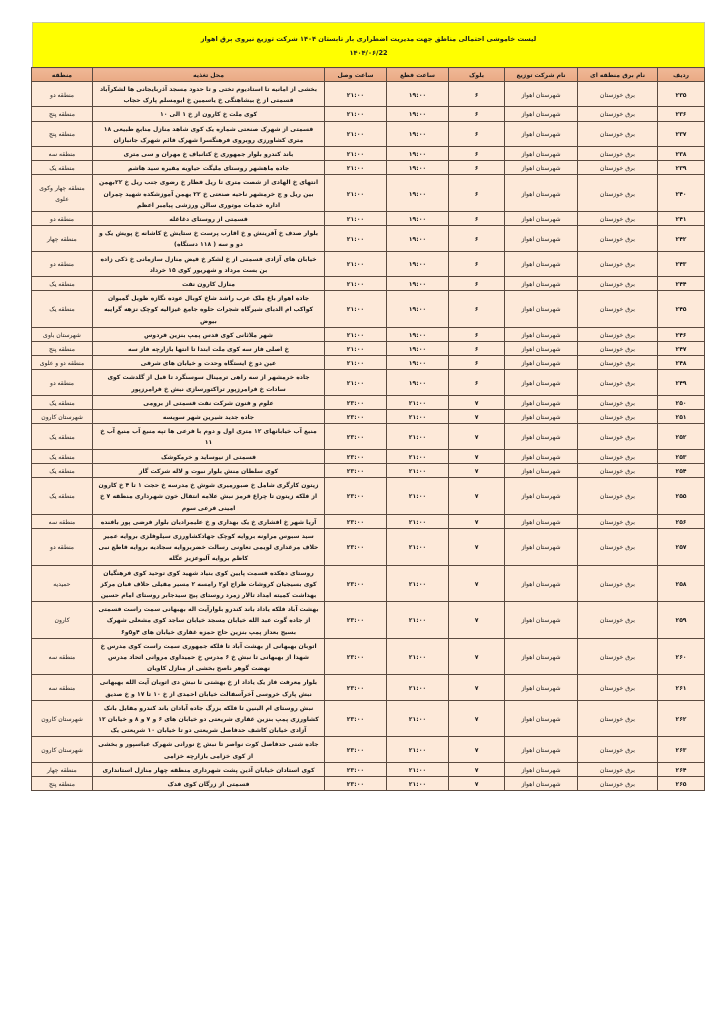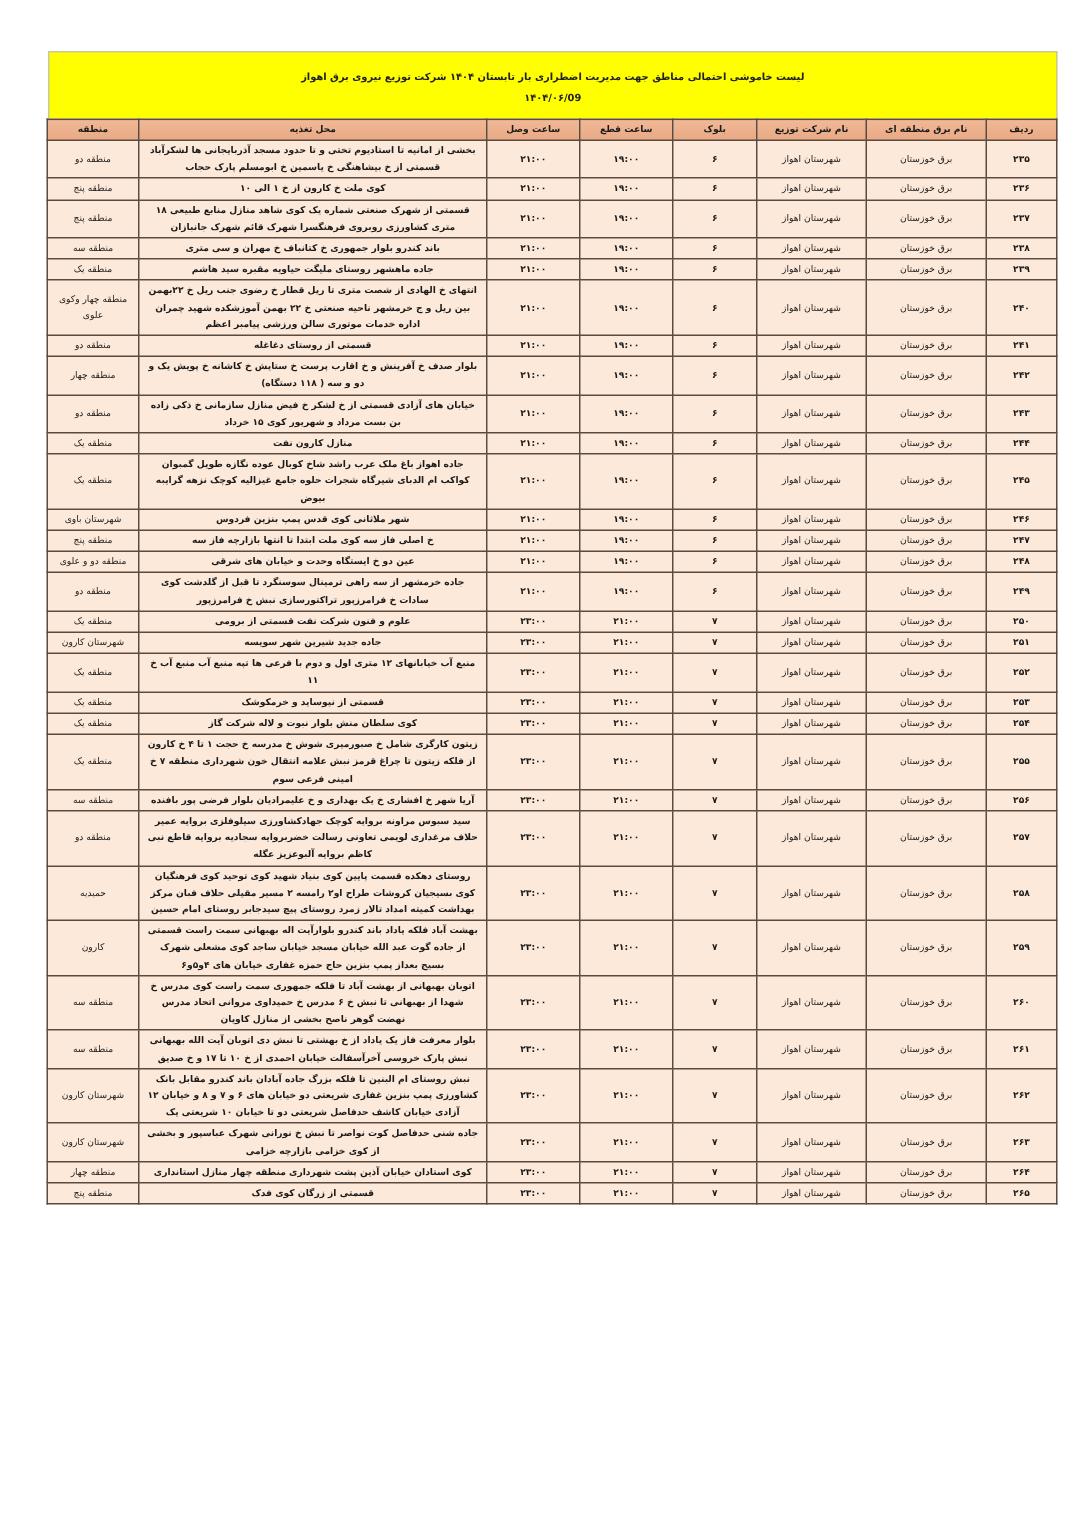--- a/index.html
+++ b/index.html
@@ -1,38 +1,38 @@
 <!DOCTYPE html>
 <html><head>
   <meta charset="utf-8">
   <style>
     html, body { margin: 0; padding: 0; background: #ffffff; }
     body { width: 724px; height: 1024px; position: relative; overflow: hidden; font-family: "DejaVu Sans", sans-serif; }
-    .sheet { position: absolute; left: 32px; top: 34px; width: 673px; direction: rtl; }
+    .sheet { position: absolute; left: 32px; top: 22px; width: 673px; direction: rtl; }
     .banner {
       background: #ffff00; height: 42px; border: 1px solid #c9c9a0; border-bottom: none;
       display: flex; flex-direction: column; align-items: center; justify-content: center;
       padding-top: 2px;
     }
     .banner .title { font-size: 6.6px; font-weight: bold; color: #222; line-height: 11px; white-space: nowrap; }
     .banner .date { font-size: 6.6px; font-weight: bold; color: #222; line-height: 11px; margin-top: 3px; }
     table { border-collapse: collapse; width: 673px; table-layout: fixed; direction: rtl; }
     th, td { border: 1px solid #5a4a40; padding: 0 3px; text-align: center; vertical-align: middle; color: #1a1a1a; font-size: 6.1px; }
     th { background: linear-gradient(#f0b896, #e9a984); font-weight: bold; height: 13px; font-size: 6.1px; }
     td { background: #fde9d9; line-height: 11.2px; }
     td.loc { font-weight: bold; line-height: 11.2px; padding: 1px 5px; }
     td.num, td.time, td.blk { font-weight: bold; }
   </style>
 </head>
 <body>
 
 <div class="sheet">
   <div class="banner">
     <div class="title">لیست خاموشی احتمالی مناطق جهت مدیریت اضطراری بار تابستان ۱۴۰۴   شرکت توزیع نیروی برق اهواز</div>
-    <div class="date">۱۴۰۴/۰۶/09</div>
+    <div class="date">۱۴۰۴/۰۶/22</div>
   </div>
   <table>
     <colgroup>
       <col style="width:47px">
       <col style="width:80px">
       <col style="width:73px">
       <col style="width:56px">
       <col style="width:62px">
       <col style="width:62px">
       <col style="width:232px">

